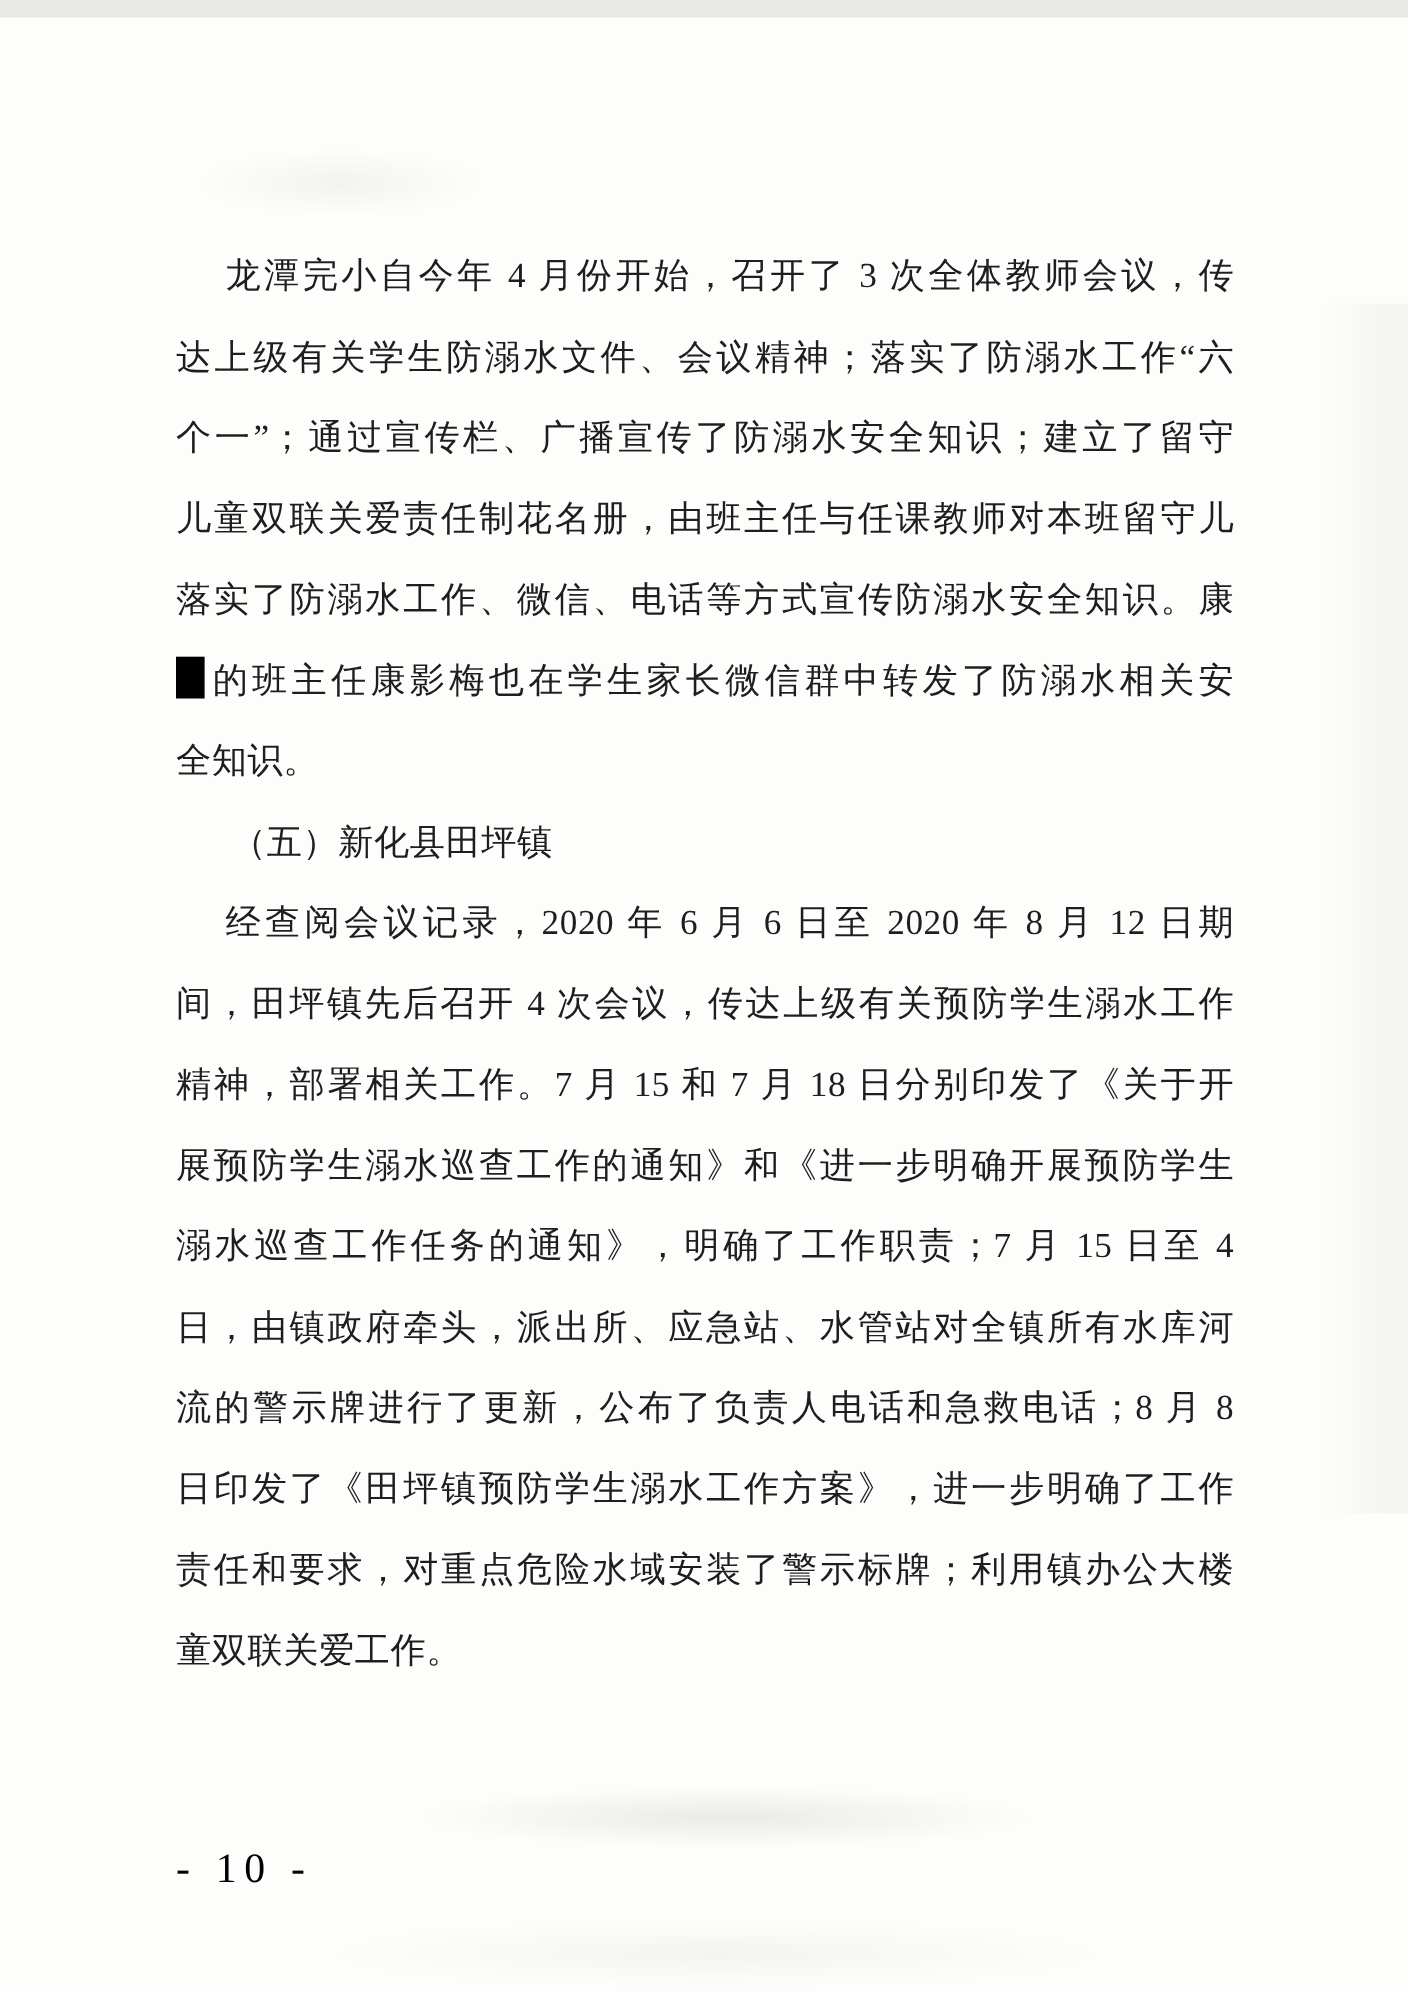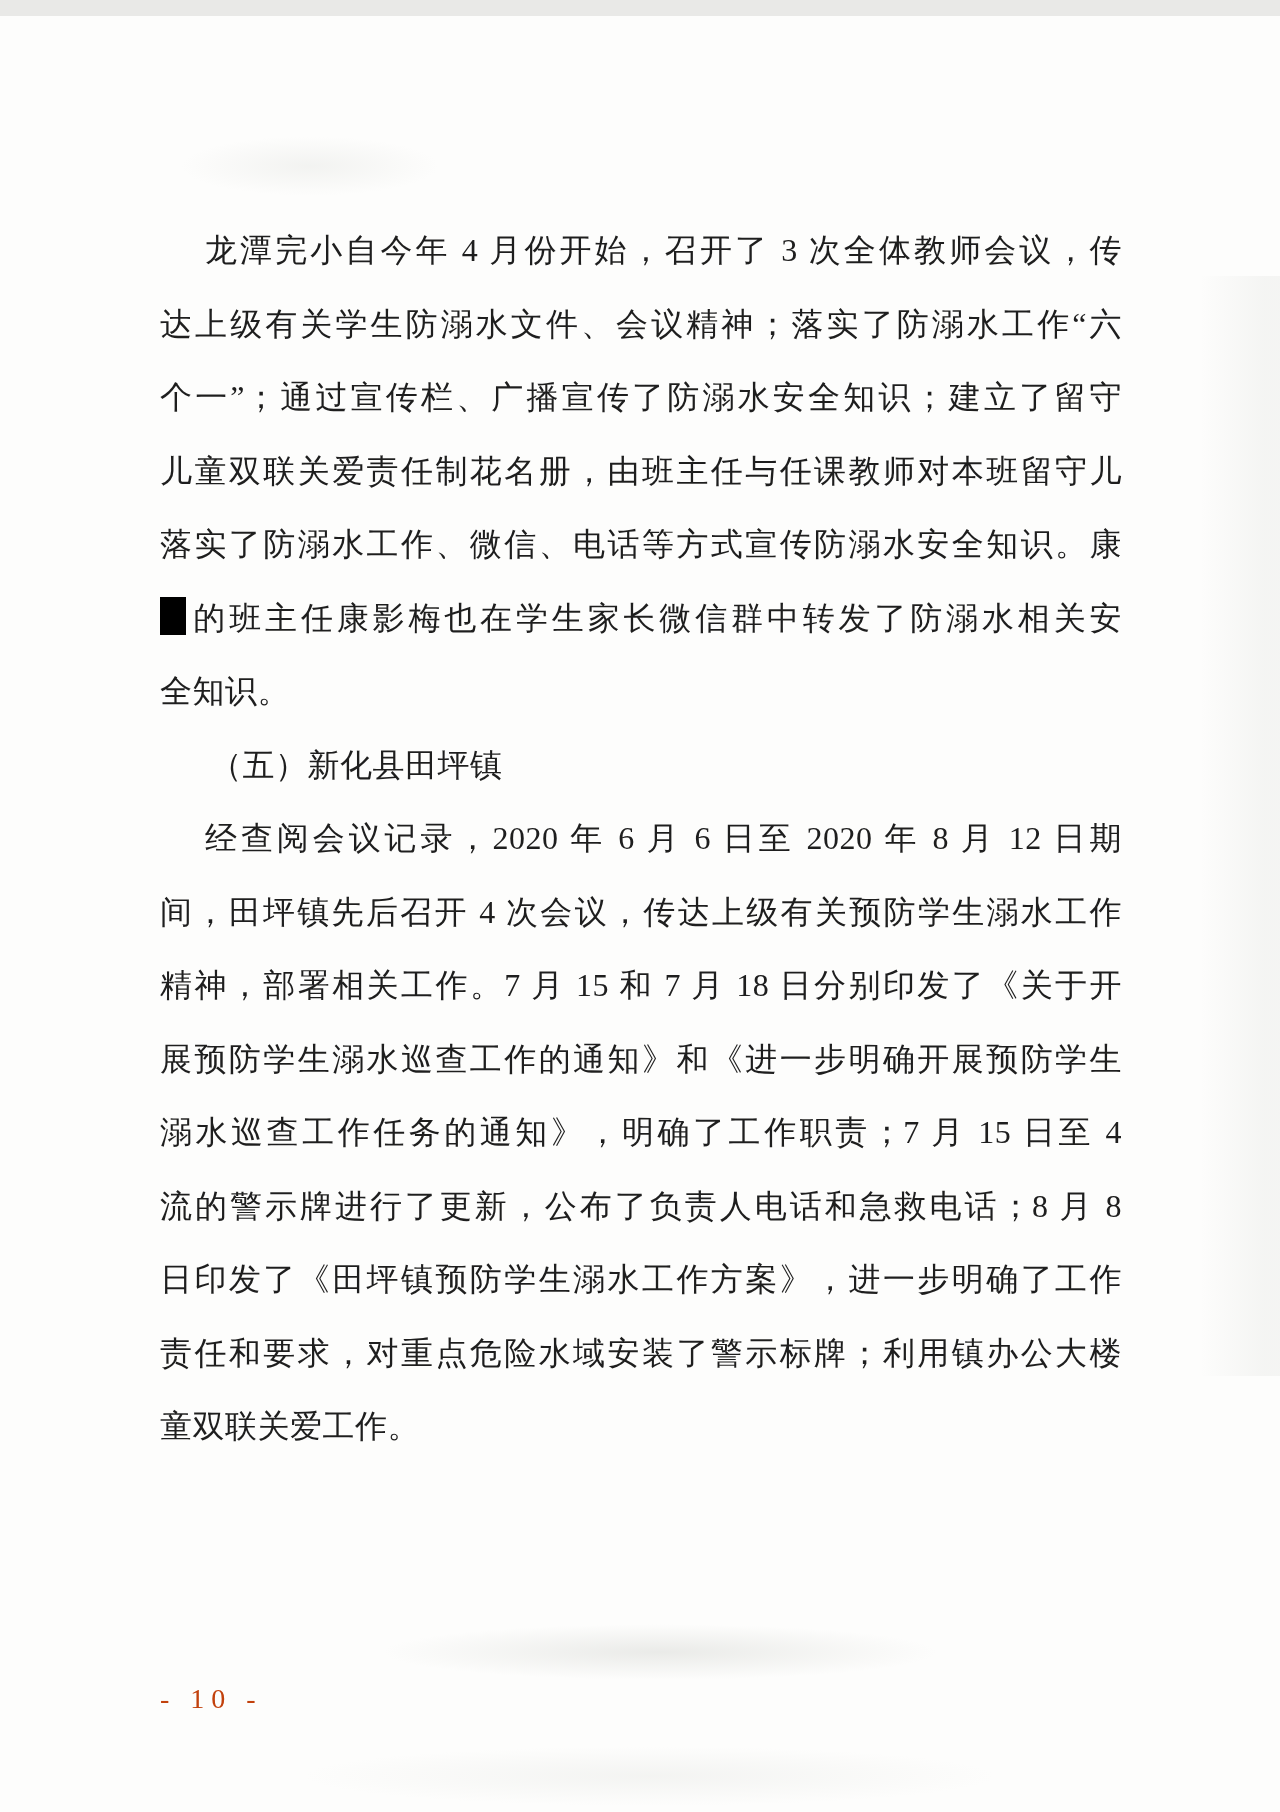--- a/index.html
+++ b/index.html
@@ -72,24 +72,24 @@
     width: 26px;
     height: 38px;
     background: #000000;
     vertical-align: -6px;
     margin-right: 4px;
   }
   .page-number {
     position: absolute;
     left: 160px;
     top: 1663px;
-    font-size: 28px;
+    font-size: 38px;
     line-height: 40px;
     letter-spacing: 7px;
-    color: #c2410c;
+    color: #000000;
   }
 </style>
 </head>
 <body>
 
 <div class="page">
 
   <div class="smudge smudge-1"></div>
   <div class="smudge smudge-2"></div>
   <div class="smudge smudge-3"></div>
@@ -107,20 +107,21 @@
     </div>
     <div class="line para-end">全知识。</div>
 
     <div class="line heading">（五）新化县田坪镇</div>
 
     <div class="line indent">经查阅会议记录，2020 年 6 月 6 日至 2020 年 8 月 12 日期</div>
     <div class="line">间，田坪镇先后召开 4 次会议，传达上级有关预防学生溺水工作</div>
     <div class="line">精神，部署相关工作。7 月 15 和 7 月 18 日分别印发了《关于开</div>
     <div class="line">展预防学生溺水巡查工作的通知》和《进一步明确开展预防学生</div>
     <div class="line">溺水巡查工作任务的通知》，明确了工作职责；7 月 15 日至 4</div>
+    <div class="line">日，由镇政府牵头，派出所、应急站、水管站对全镇所有水库河</div>
     <div class="line">流的警示牌进行了更新，公布了负责人电话和急救电话；8 月 8</div>
     <div class="line">日印发了《田坪镇预防学生溺水工作方案》，进一步明确了工作</div>
     <div class="line">责任和要求，对重点危险水域安装了警示标牌；利用镇办公大楼</div>
     <div class="line para-end">童双联关爱工作。</div>
   </div>
 
   <div class="page-number">- 10 -</div>
 
 </div>
 

